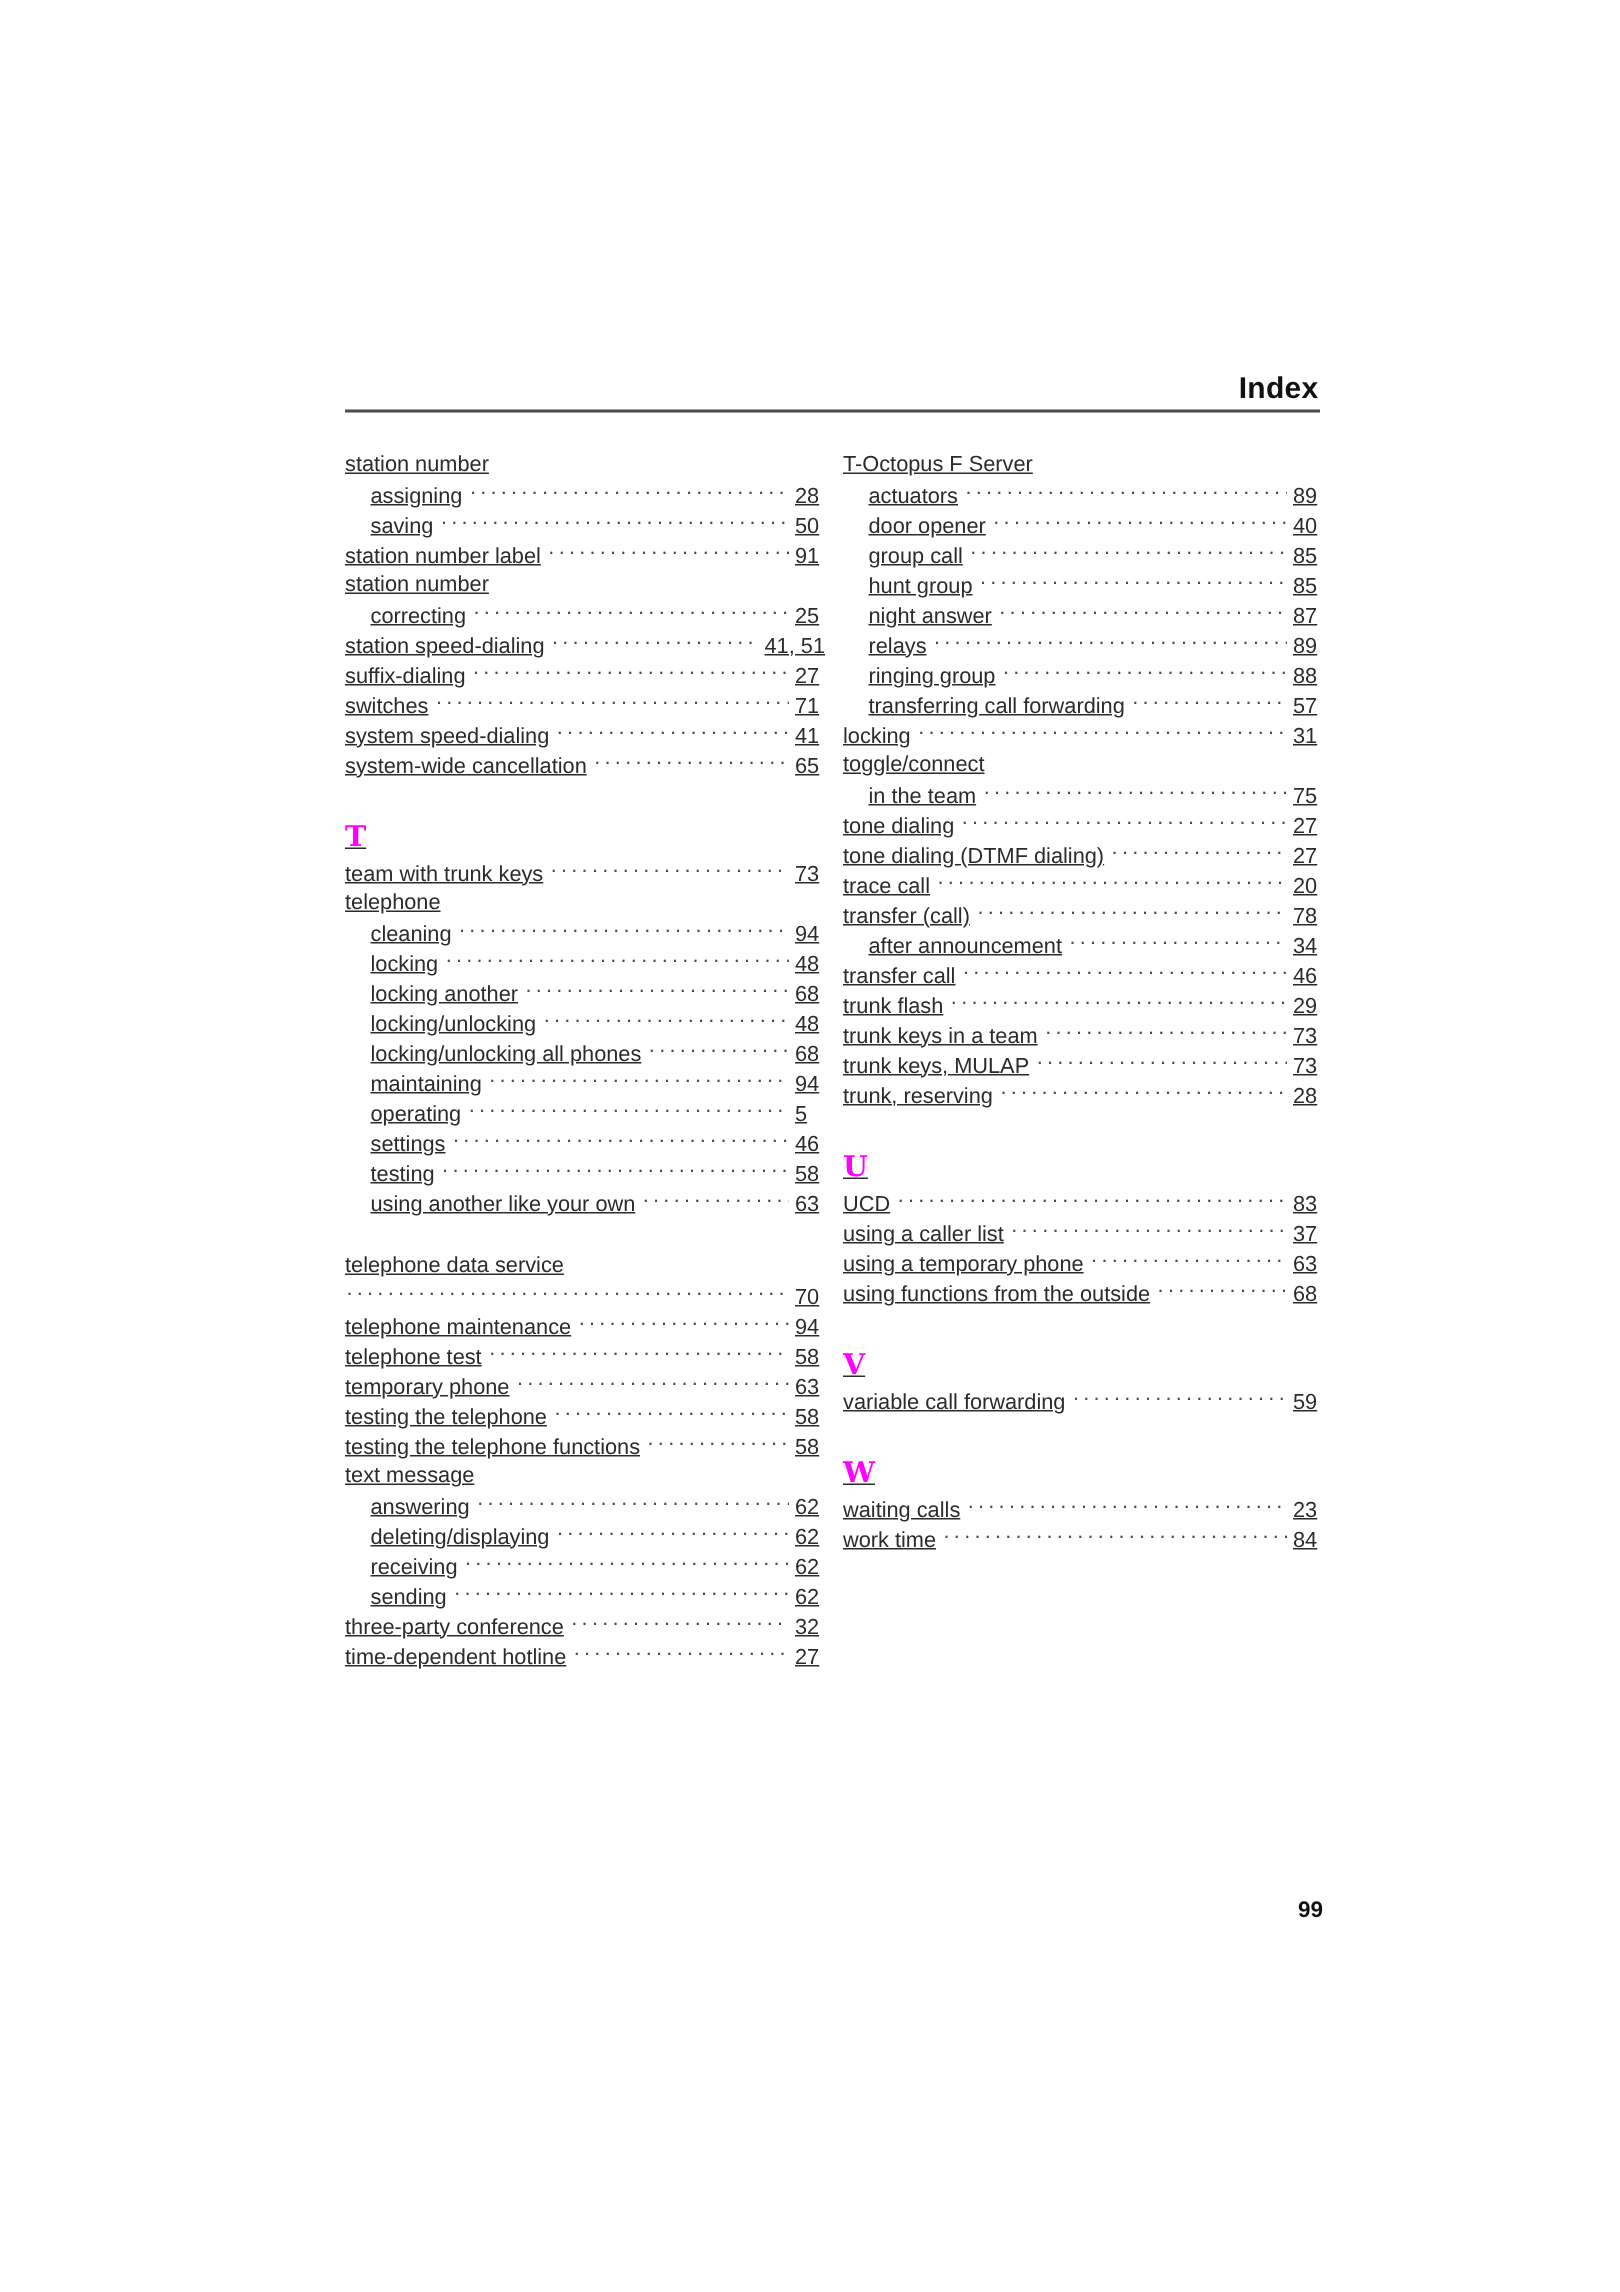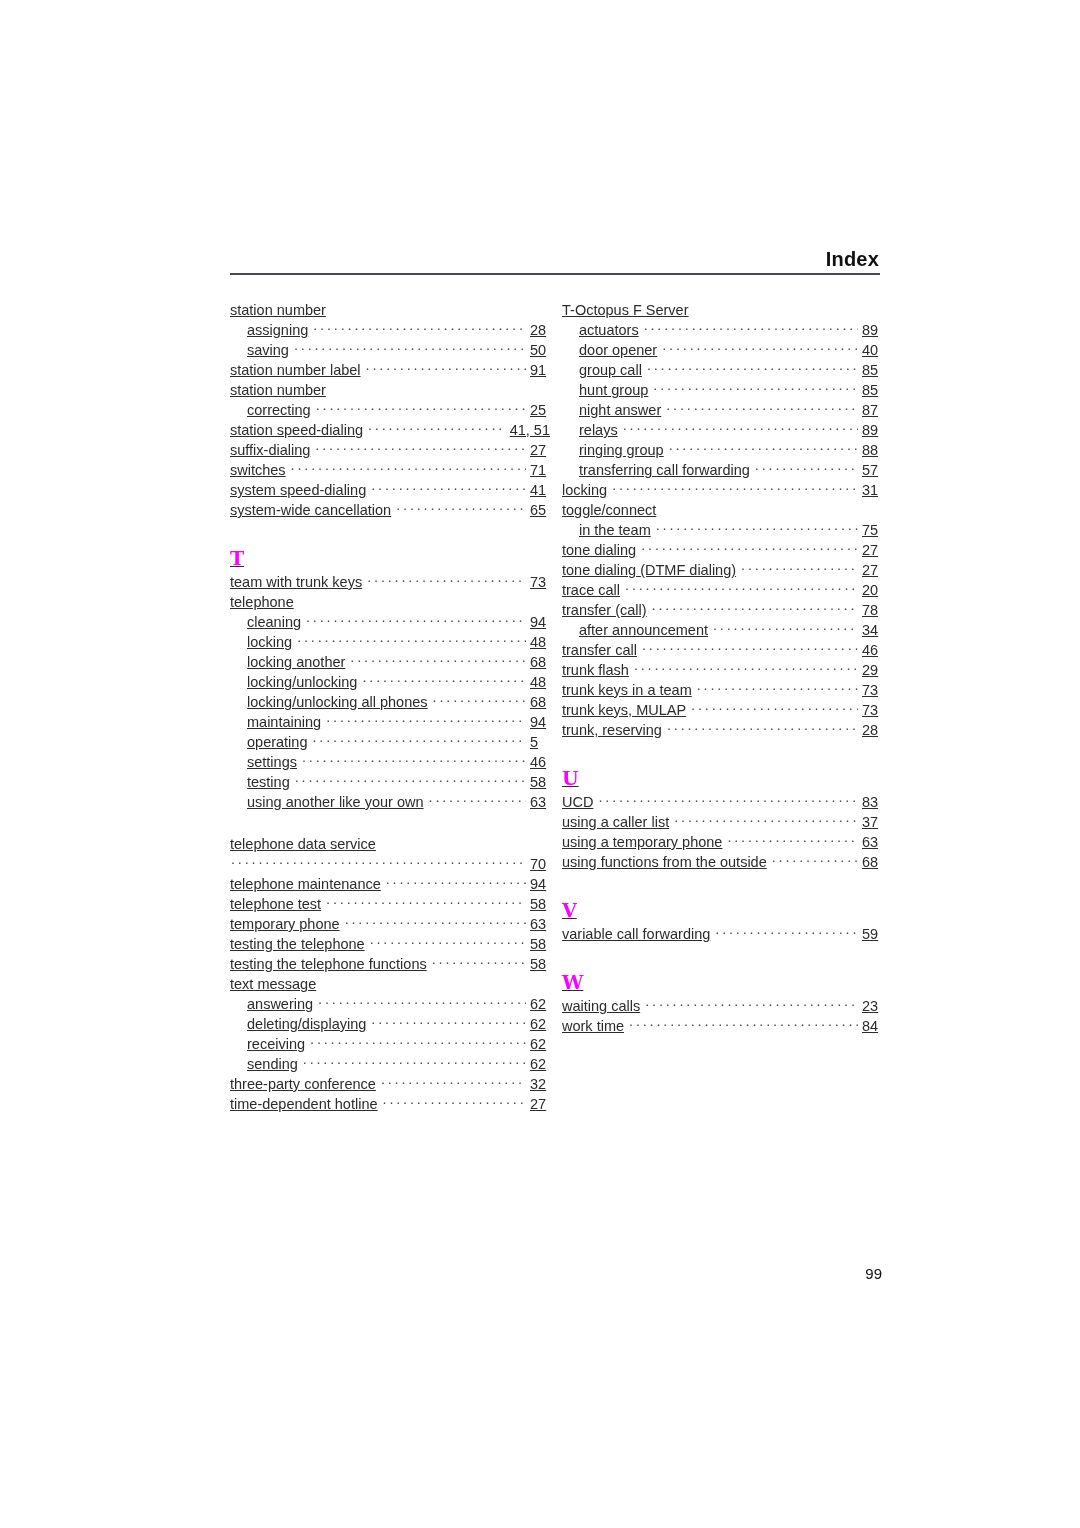--- a/index.html
+++ b/index.html
@@ -120,21 +120,21 @@
   .entry.cont .entry-label {
     padding-right: 0;
   }
 
   
   .folio {
     position: absolute;
     right: 198px;
     top: 1265px;
     font-size: 15px;
-    font-weight: normal;
+    font-weight: bold;
     color: #111111;
   }
 </style>
 </head>
 <body>
 
 <div class="page">
 
   <div class="header">
     <div class="header-title">Index</div>

